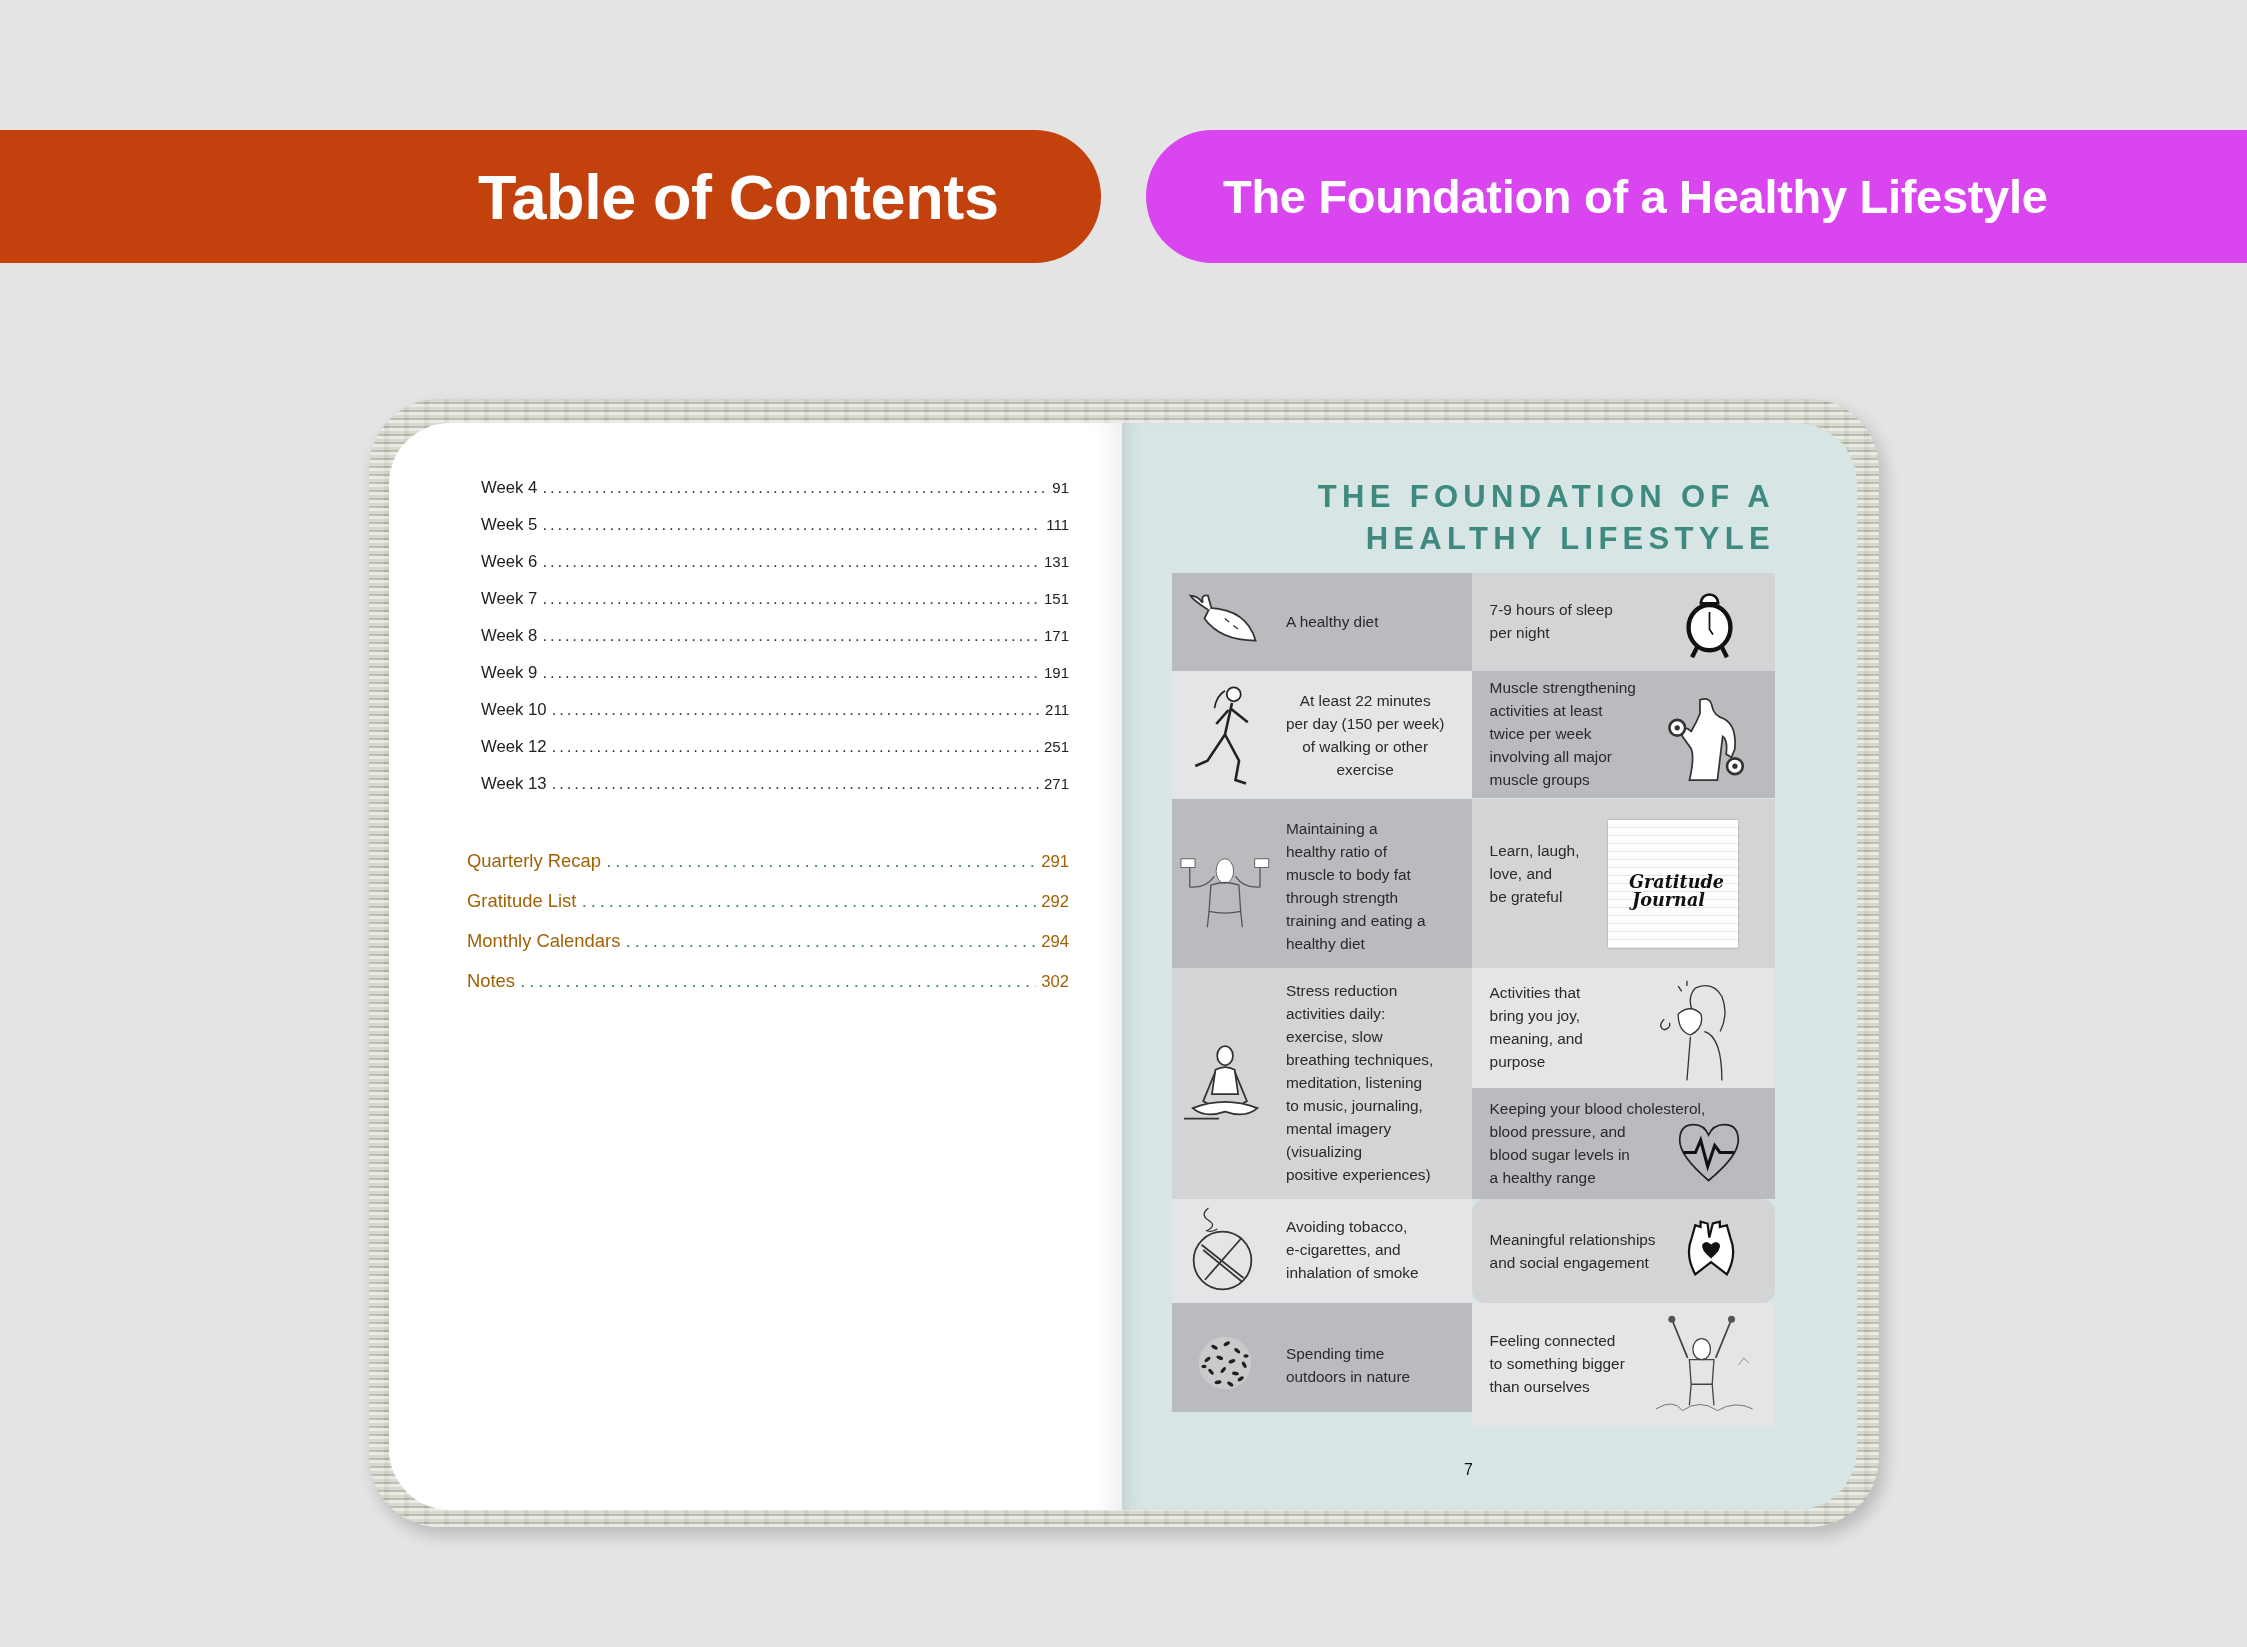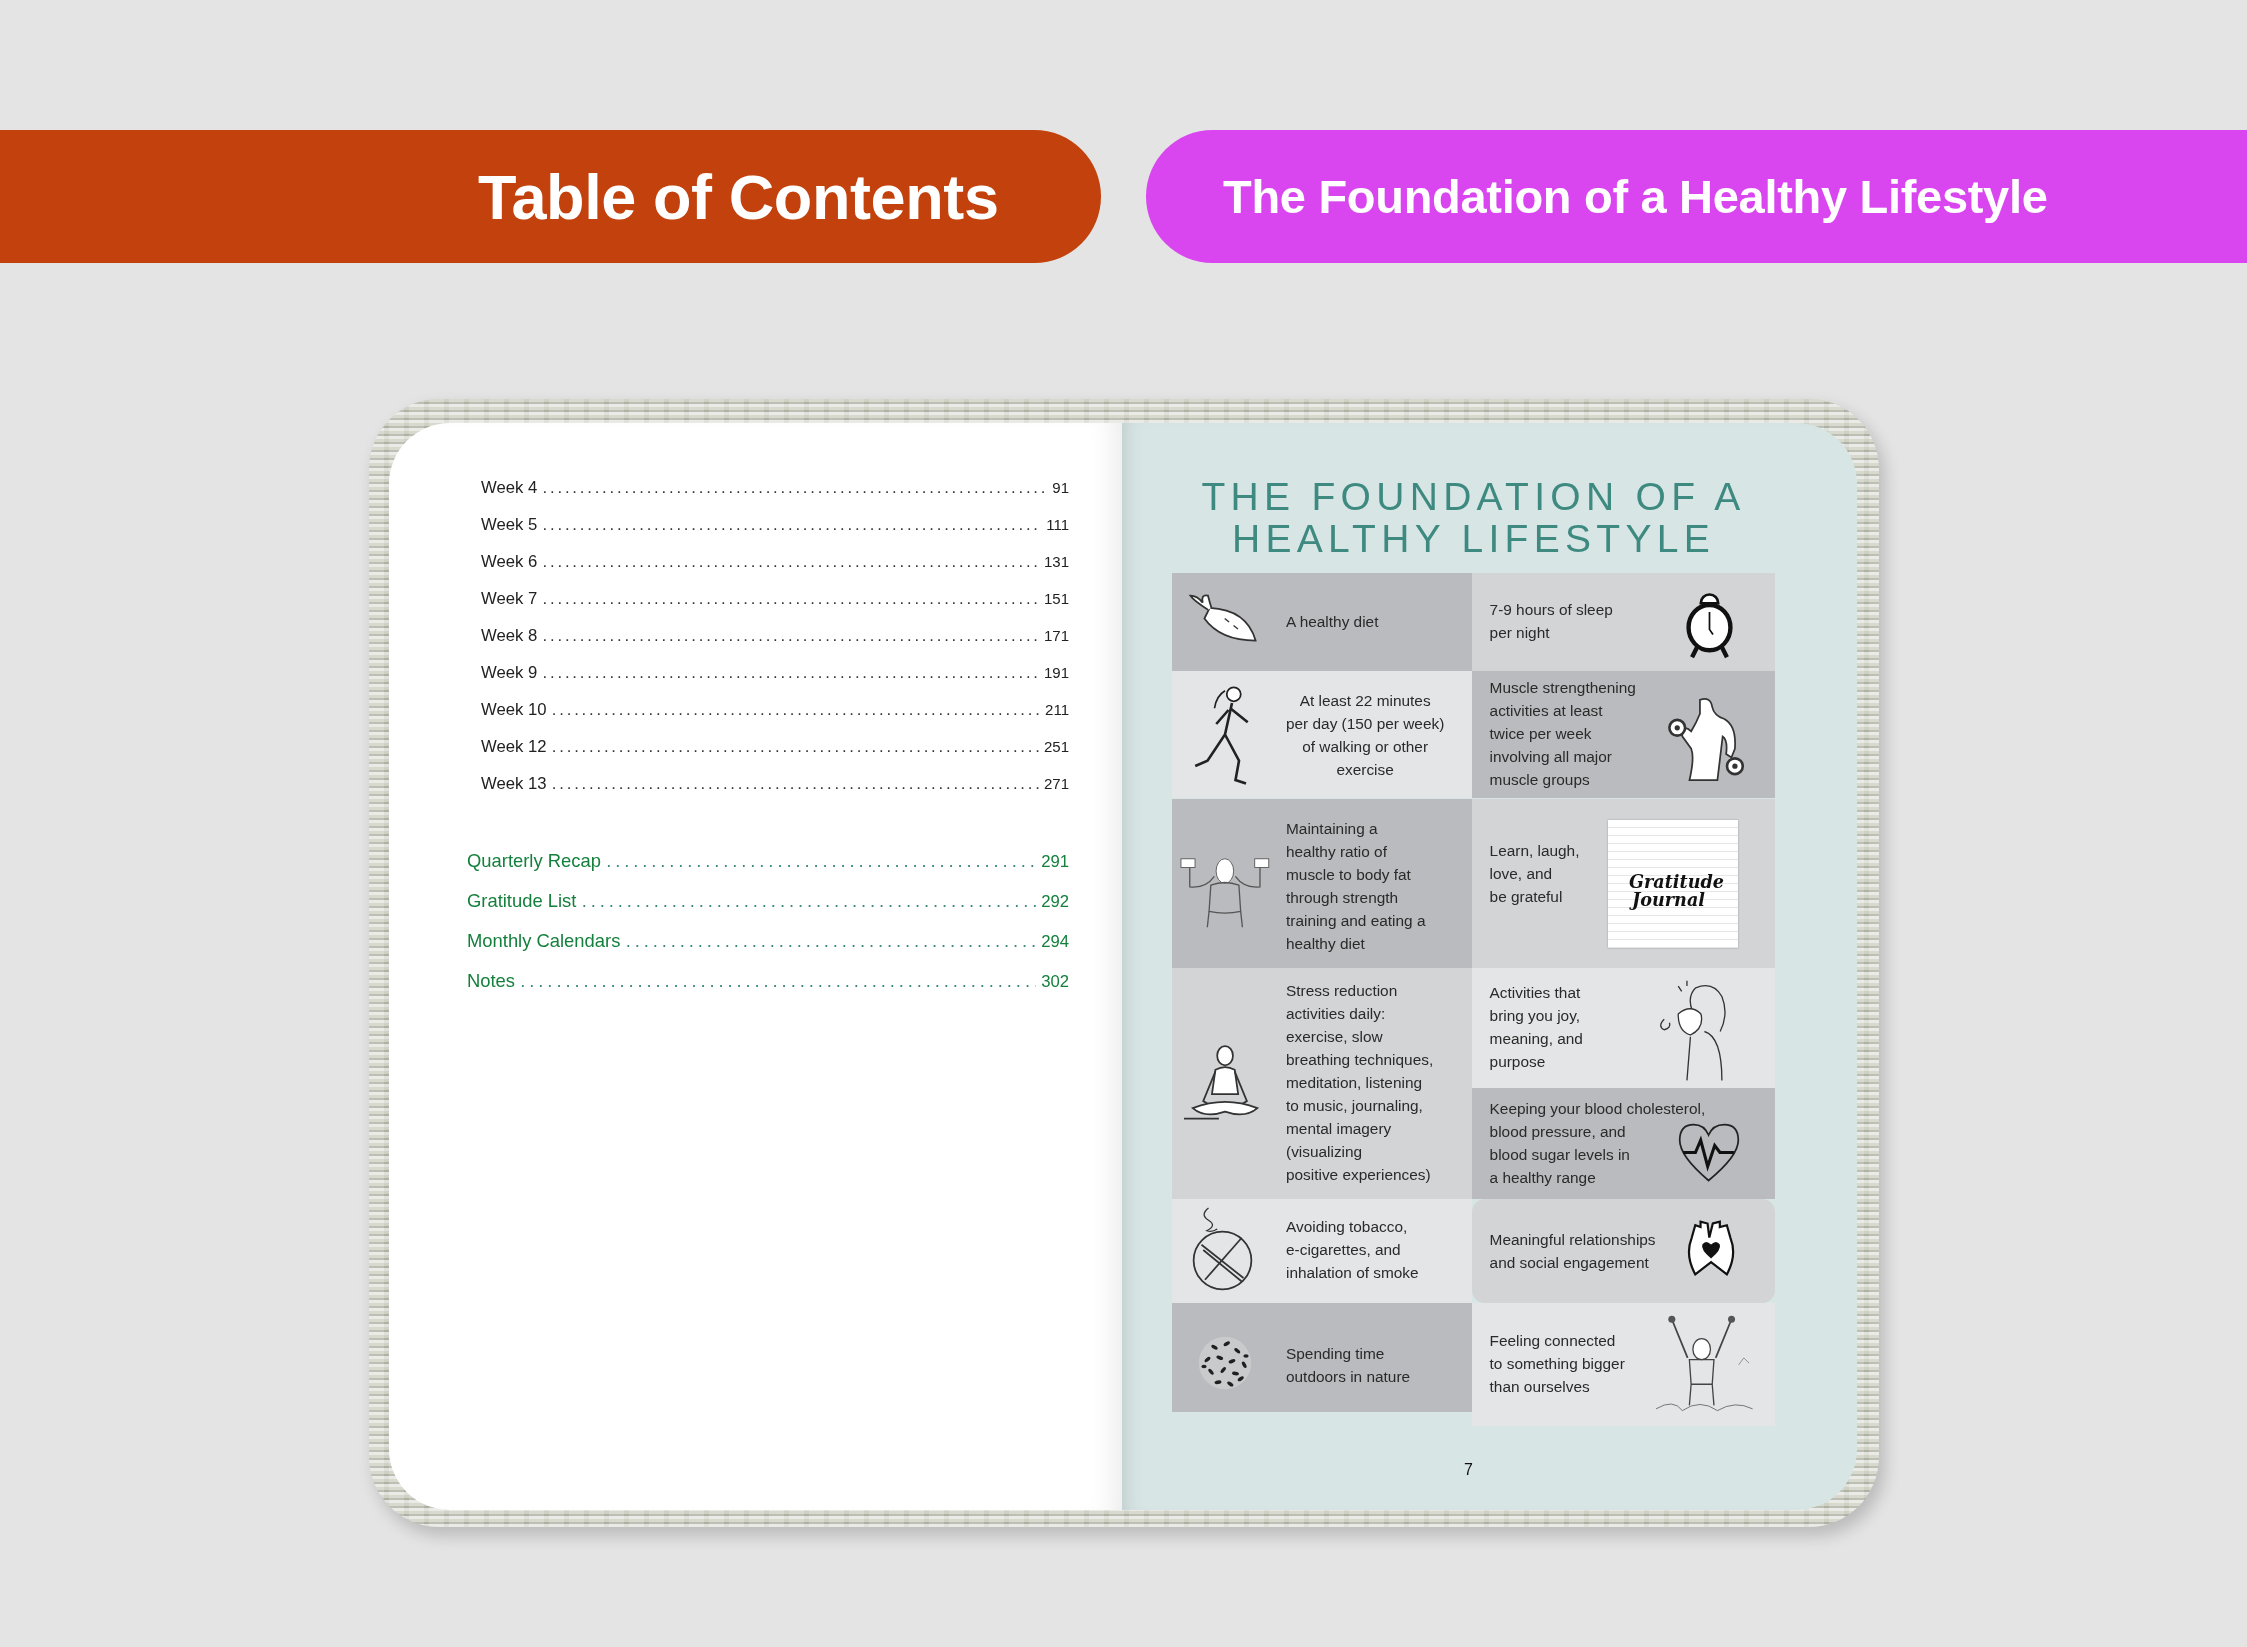--- a/index.html
+++ b/index.html
@@ -35,28 +35,28 @@
   }
 
   
   .toc { position:absolute; left:481px; top:478px; width:588px; }
   .toc-row { display:flex; align-items:baseline; height:37px; font-size:16.7px; color:#222; }
   .toc-row .lbl { white-space:nowrap; }
   .toc-row .dots { flex:1; overflow:hidden; white-space:nowrap; margin:0 5.3px; color:#333; letter-spacing:2.8px; }
   .toc-row .dots::before { content:"................................................................................................................................................"; }
   .toc-row .pg { white-space:nowrap; font-size:15px; }
   .toc-sec { position:absolute; left:467px; top:850px; width:602px; }
-  .toc-sec .toc-row { height:40px; color:#15803d; font-size:18.4px; }
+  .toc-sec .toc-row { height:40px; color:#a16207; font-size:18.4px; }
   .toc-sec .toc-row .dots { color:#3b8a80; letter-spacing:3.9px; }
   .toc-sec .toc-row .pg { font-size:16.7px; }
 
   
   .rp-title {
-    position:absolute; left:1172px; top:476px; width:603px; text-align:center;
-    color:#3e8a80; font-weight:normal; font-size:39px; letter-spacing:5.3px; line-height:42px;
+    position:absolute; left:1172px; top:476px; width:603px; text-align:right;
+    color:#3e8a80; font-weight:bold; font-size:31px; letter-spacing:5.3px; line-height:42px;
   }
   .grid { position:absolute; left:1172px; top:573px; width:603px; height:853px; }
   .cell { position:absolute; box-sizing:border-box; font-size:15.4px; line-height:23px; color:#2a2a2a; }
   .cell .txt { position:absolute; }
   .cell .ico { position:absolute; }
   .dk { background:#babbbe; }
   .md { background:#d3d4d6; }
   .lt { background:#e4e5e6; }
   .pnum { position:absolute; left:1464px; top:1461px; font-size:16px; color:#111; }
 </style>

